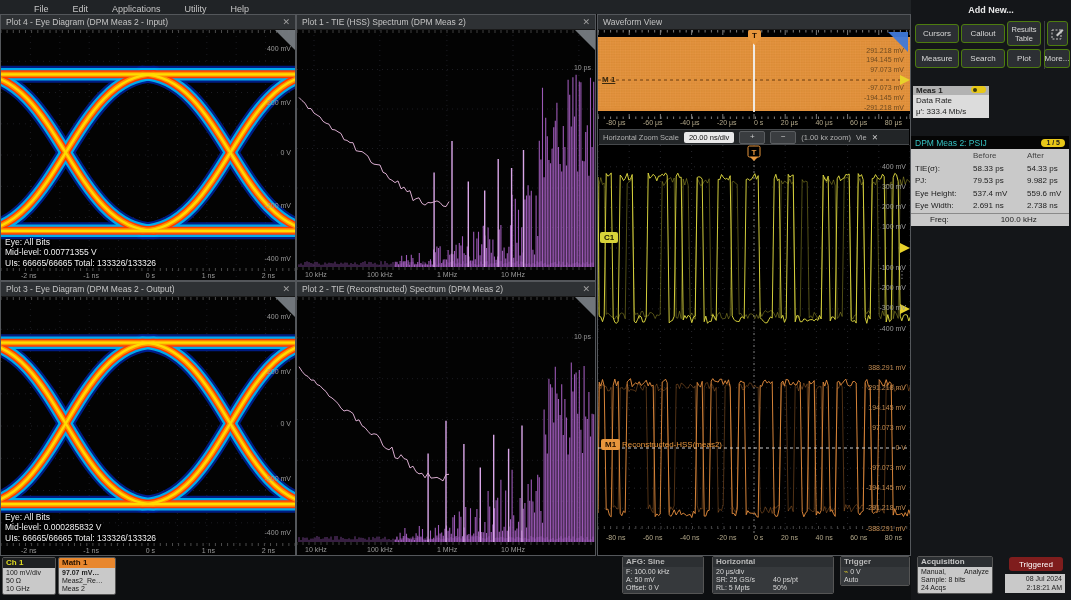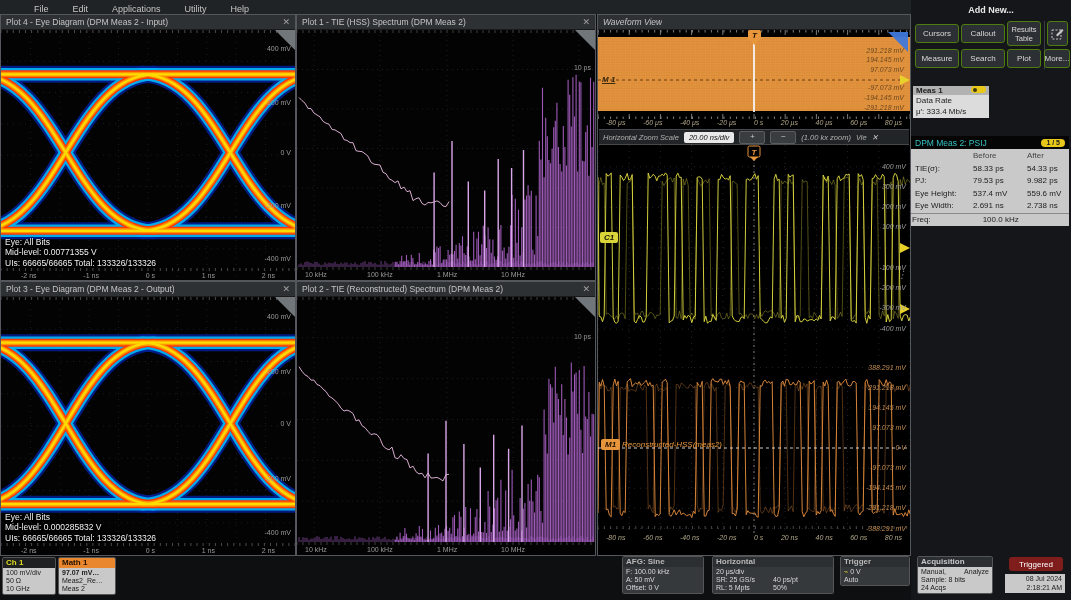--- a/index.html
+++ b/index.html
@@ -268,21 +268,21 @@
         </svg>
       <div class="fold"></div>
       <span class="yl" style="top:36px">10 ps</span>
       <span class="xlab" style="left:8px;bottom:2px">10 kHz</span>
       <span class="xlab" style="left:70px;bottom:2px">100 kHz</span>
       <span class="xlab" style="left:140px;bottom:2px">1 MHz</span>
       <span class="xlab" style="left:204px;bottom:2px">10 MHz</span>
     </div>
   </div>
 
-  <div class="pane" style="left:597px;top:14px;width:314px;height:542px;font-style:italic;">
+  <div class="pane" style="left:597px;top:14px;width:314px;height:542px;">
     <div class="ptitle">
       <span class="t">Waveform View</span>
     </div>
 
     <svg id="ovsvg" width="312" height="89" style="position:absolute;left:0;top:15px;">
         <path d="M0.0 0V2.5 M0.0 89v-2.5 M6.3 0V2.5 M6.3 89v-2.5 M12.6 0V2.5 M12.6 89v-2.5 M18.9 0V2.5 M18.9 89v-2.5 M25.2 0V2.5 M25.2 89v-2.5 M31.5 0V2.5 M31.5 89v-2.5 M37.8 0V2.5 M37.8 89v-2.5 M44.1 0V2.5 M44.1 89v-2.5 M50.4 0V2.5 M50.4 89v-2.5 M56.7 0V2.5 M56.7 89v-2.5 M63.0 0V2.5 M63.0 89v-2.5 M69.3 0V2.5 M69.3 89v-2.5 M75.6 0V2.5 M75.6 89v-2.5 M81.9 0V2.5 M81.9 89v-2.5 M88.2 0V2.5 M88.2 89v-2.5 M94.5 0V2.5 M94.5 89v-2.5 M100.8 0V2.5 M100.8 89v-2.5 M107.1 0V2.5 M107.1 89v-2.5 M113.4 0V2.5 M113.4 89v-2.5 M119.7 0V2.5 M119.7 89v-2.5 M126.0 0V2.5 M126.0 89v-2.5 M132.3 0V2.5 M132.3 89v-2.5 M138.6 0V2.5 M138.6 89v-2.5 M144.9 0V2.5 M144.9 89v-2.5 M151.2 0V2.5 M151.2 89v-2.5 M157.5 0V2.5 M157.5 89v-2.5 M163.8 0V2.5 M163.8 89v-2.5 M170.1 0V2.5 M170.1 89v-2.5 M176.4 0V2.5 M176.4 89v-2.5 M182.7 0V2.5 M182.7 89v-2.5 M189.0 0V2.5 M189.0 89v-2.5 M195.3 0V2.5 M195.3 89v-2.5 M201.6 0V2.5 M201.6 89v-2.5 M207.9 0V2.5 M207.9 89v-2.5 M214.2 0V2.5 M214.2 89v-2.5 M220.5 0V2.5 M220.5 89v-2.5 M226.8 0V2.5 M226.8 89v-2.5 M233.1 0V2.5 M233.1 89v-2.5 M239.4 0V2.5 M239.4 89v-2.5 M245.7 0V2.5 M245.7 89v-2.5 M252.0 0V2.5 M252.0 89v-2.5 M258.3 0V2.5 M258.3 89v-2.5 M264.6 0V2.5 M264.6 89v-2.5 M270.9 0V2.5 M270.9 89v-2.5 M277.2 0V2.5 M277.2 89v-2.5 M283.5 0V2.5 M283.5 89v-2.5 M289.8 0V2.5 M289.8 89v-2.5 M296.1 0V2.5 M296.1 89v-2.5 M302.4 0V2.5 M302.4 89v-2.5 M308.7 0V2.5 M308.7 89v-2.5 M0.0 0V5 M0.0 89v-5 M31.2 0V5 M31.2 89v-5 M62.4 0V5 M62.4 89v-5 M93.6 0V5 M93.6 89v-5 M124.8 0V5 M124.8 89v-5 M156.0 0V5 M156.0 89v-5 M187.2 0V5 M187.2 89v-5 M218.4 0V5 M218.4 89v-5 M249.6 0V5 M249.6 89v-5 M280.8 0V5 M280.8 89v-5 M312.0 0V5 M312.0 89v-5 " stroke="#999" stroke-width="0.8" fill="none"></path>
         <rect x="0" y="7" width="312" height="74" fill="#e2913c"></rect>
         <path d="M0 9.0H312 M0 11.6H312 M0 14.2H312 M0 16.8H312 M0 19.4H312 M0 22.0H312 M0 24.6H312 M0 27.2H312 M0 29.8H312 M0 32.4H312 M0 35.0H312 M0 37.6H312 M0 40.2H312 M0 42.8H312 M0 45.4H312 M0 48.0H312 M0 50.6H312 M0 53.2H312 M0 55.8H312 M0 58.4H312 M0 61.0H312 M0 63.6H312 M0 66.2H312 M0 68.8H312 M0 71.4H312 M0 74.0H312 M0 76.6H312 M0 79.2H312 " stroke="#c87e2b" stroke-width="0.7" fill="none" opacity="0.45"></path>
         <path d="M0 11.9V76.6 M2.5 8.7V76.7 M5 9.5V76.2 M7.5 8.8V77.3 M10 11.4V77.2 M12.5 10.1V78.7 M15 9.4V77.7 M17.5 10.1V76.1 M20 9.4V76.5 M22.5 9.8V79.7 M25 10.3V76.6 M27.5 11.9V77.1 M30 10.8V77.5 M32.5 11.7V77.6 M35 11.6V76.6 M37.5 8.7V77.9 M40 11.3V76.7 M42.5 9.4V79.5 M45 11.8V77.9 M47.5 9.0V79.0 M50 9.9V77.8 M52.5 9.5V77.2 M55 11.6V79.6 M57.5 8.3V78.0 M60 11.2V78.6 M62.5 8.3V76.1 M65 8.2V79.1 M67.5 10.9V79.1 M70 8.3V77.7 M72.5 11.9V78.3 M75 11.9V79.0 M77.5 8.2V76.8 M80 9.0V77.6 M82.5 11.3V78.6 M85 9.8V76.3 M87.5 12.0V79.7 M90 8.1V79.5 M92.5 10.4V76.1 M95 8.5V79.6 M97.5 9.1V76.2 M100 11.4V76.3 M102.5 10.1V77.3 M105 10.4V76.9 M107.5 10.2V77.3 M110 8.2V76.9 M112.5 11.9V79.2 M115 8.7V79.8 M117.5 9.5V77.9 M120 11.4V79.5 M122.5 10.0V77.8 M125 9.5V77.2 M127.5 9.9V78.1 M130 10.9V79.4 M132.5 11.8V78.8 M135 11.9V77.3 M137.5 9.9V78.6 M140 9.2V76.1 M142.5 11.6V79.3 M145 10.1V79.9 M147.5 8.5V77.4 M150 10.4V76.2 M152.5 8.9V79.1 M155 8.8V76.8 M157.5 8.8V78.9 M160 11.8V77.4 M162.5 9.5V77.9 M165 9.2V79.3 M167.5 9.2V77.9 M170 9.4V77.7 M172.5 10.6V77.8 M175 10.9V77.9 M177.5 9.2V79.5 M180 9.5V78.7 M182.5 10.8V76.5 M185 11.7V78.0 M187.5 9.3V76.7 M190 11.1V77.9 M192.5 9.5V77.4 M195 11.9V79.5 M197.5 11.1V76.8 M200 10.2V77.2 M202.5 10.9V79.1 M205 11.7V79.1 M207.5 11.2V78.7 M210 11.1V76.5 M212.5 11.2V79.9 M215 11.2V79.5 M217.5 11.4V76.3 M220 8.4V78.3 M222.5 9.7V80.0 M225 9.1V76.7 M227.5 10.2V76.0 M230 8.4V76.4 M232.5 8.0V76.1 M235 9.8V78.4 M237.5 10.1V78.0 M240 10.4V78.1 M242.5 9.6V78.9 M245 11.3V76.9 M247.5 10.9V78.4 M250 8.1V79.1 M252.5 10.8V76.9 M255 11.2V76.3 M257.5 9.8V77.6 M260 9.5V76.0 M262.5 10.9V78.2 M265 12.0V79.1 M267.5 10.7V78.5 M270 9.7V78.2 M272.5 10.4V78.4 M275 11.1V76.1 M277.5 11.4V78.0 M280 8.6V78.9 M282.5 11.7V78.4 M285 9.7V77.6 M287.5 11.0V77.4 M290 10.4V76.4 M292.5 9.7V77.6 M295 11.4V78.9 M297.5 9.1V79.4 M300 11.0V76.5 M302.5 10.8V76.5 M305 12.0V76.1 M307.5 10.0V79.2 M310 8.4V79.6 " stroke="#eda659" stroke-width="0.8" fill="none" opacity="0.25"></path>
         <line x1="0" y1="50" x2="312" y2="50" stroke="#5e350c" stroke-dasharray="3,3" opacity="0.9"></line>
@@ -414,21 +414,21 @@
         <span>PJ:</span>
         <span>79.53 ps</span>
         <span>9.982 ps</span>
         <span>Eye Height:</span>
         <span>537.4 mV</span>
         <span>559.6 mV</span>
         <span>Eye Width:</span>
         <span>2.691 ns</span>
         <span>2.738 ns</span>
       </div>
-      <div style="border-top:1px solid #8a8a8a;display:flex;font-size:8px;line-height:12px;padding-left:1px;">
+      <div style="border-top:1px solid #8a8a8a;display:flex;font-size:8px;line-height:12px;padding-left:19px;">
         <span>Freq:</span>
         <span style="margin-left:52px;">100.0 kHz</span>
       </div>
     </div>
   </div>
 
   <div class="bstrip"></div>
 
   <div class="bb" style="left:2px;top:557px;width:54px;">
     <div class="hd" style="background:#1e2022;color:#e0dc20;">Ch 1</div>

